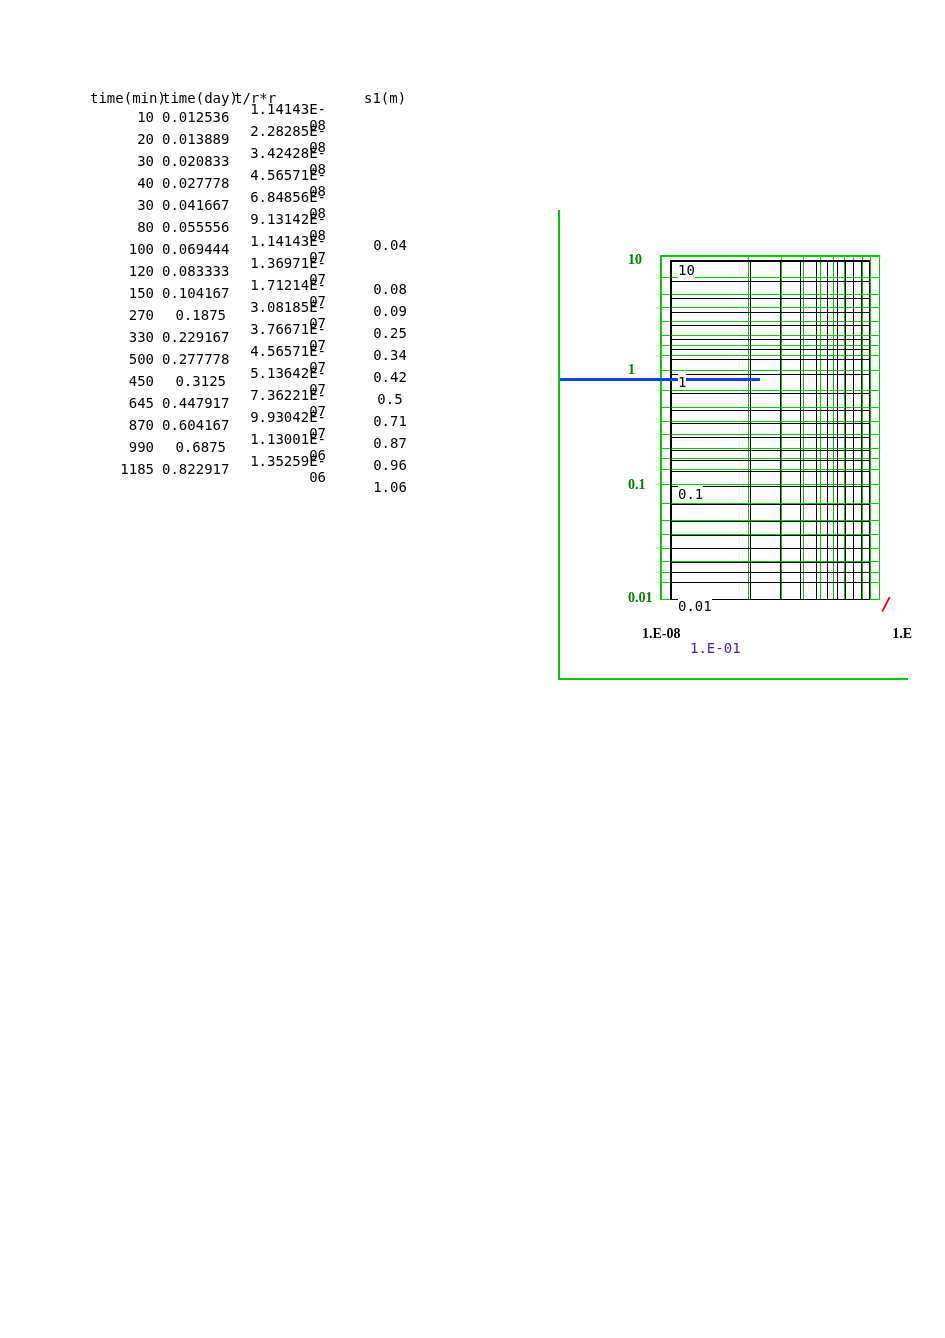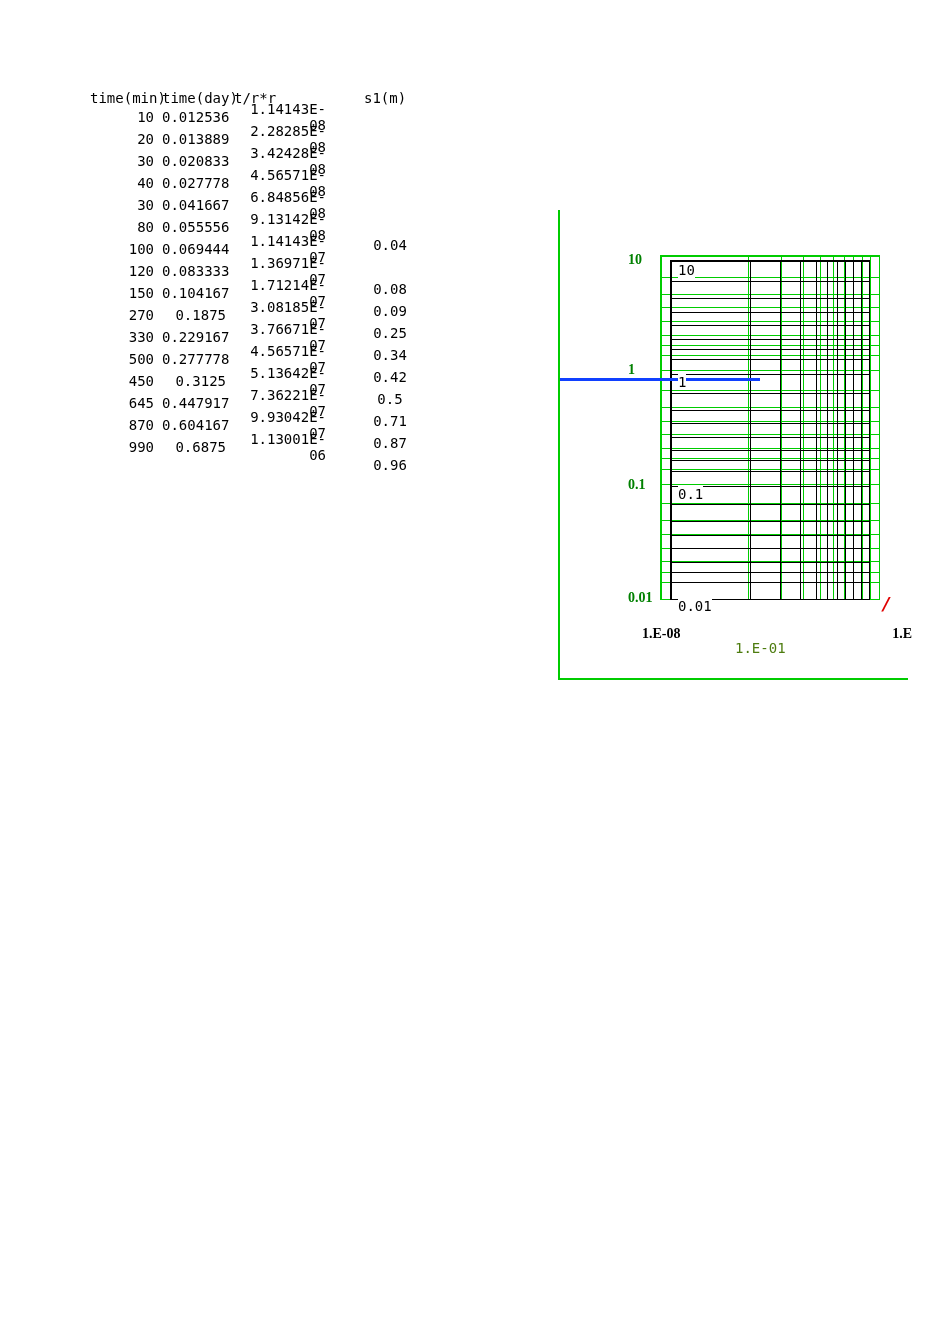--- a/index.html
+++ b/index.html
@@ -92,22 +92,21 @@
     .x-tick-green {
       position: absolute;
       bottom: -22px;
       font-weight: bold;
       color: #000000;
       font-family: "Times New Roman", serif;
     }
     .x-tick-black {
       position: absolute;
       bottom: -36px;
-      color: #4d7c0f;
-      margin-left: 45px;
+      color: #4c1d95;
     }
 
     .blue-line {
       position: absolute;
       left: -70px;
       width: 200px;
       border-top: 3px solid #1040ff;
     }
 
     .red-mark {
@@ -217,20 +216,26 @@
         <span class="c1">870</span>
         <span class="c2">0.604167</span>
         <span class="c3">9.93042E-07</span>
         <span class="c4" style="margin-left: 30px;">0.87</span>
       </div>
       <div class="data-row">
         <span class="c1">990</span>
         <span class="c2">0.6875</span>
         <span class="c3">1.13001E-06</span>
         <span class="c4" style="margin-left: 30px;">0.96</span>
+      </div>
+      <div class="data-row">
+        <span class="c1">1185</span>
+        <span class="c2">0.822917</span>
+        <span class="c3">1.35259E-06</span>
+        <span class="c4" style="margin-left: 30px;">1.06</span>
       </div>
     </div>
 </div>
 
 <div class="chart-container">
   <div class="chart-inner">
 
     <div class="green-grid-area">
 
       <div class="hgrid-g" style="top:0%"></div>

